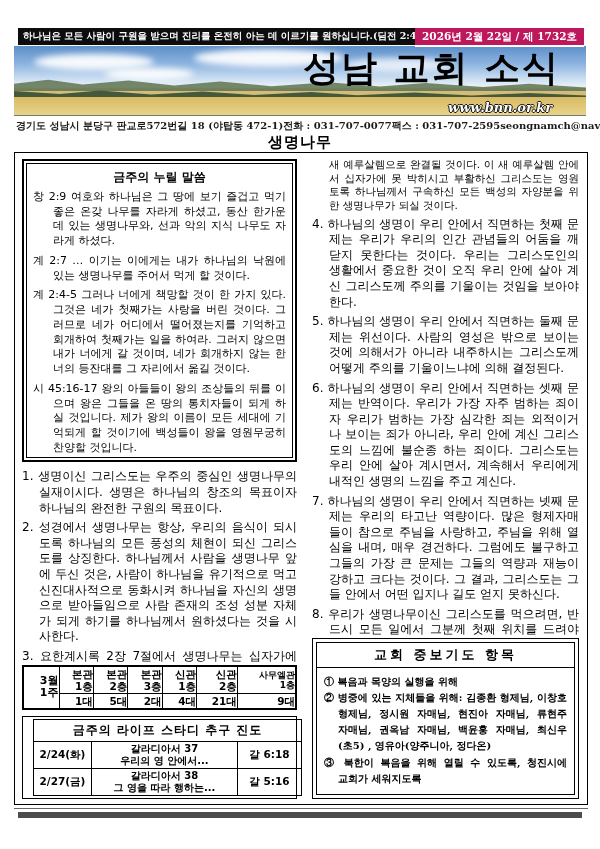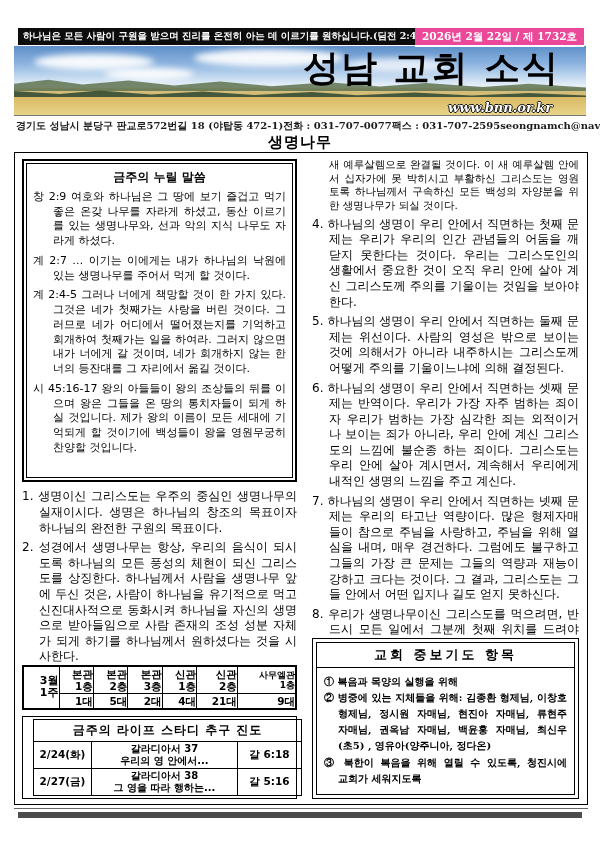--- a/index.html
+++ b/index.html
@@ -14,21 +14,21 @@
   
   .verse-bar {
     position: absolute; left: 18px; top: 28px; width: 548px; height: 17px;
     background: #0d0d0d; color: #fff;
     display: flex; align-items: center; padding: 0 5px;
     font-family: "DejaVu Serif", serif; font-weight: bold; font-size: 9.5px;
     white-space: nowrap; overflow: hidden;
   }
   .issue-date {
     position: absolute; right: 16px; top: 28px; height: 19px;
-    background: #ec4899; color: #fff;
+    background: #be185d; color: #fff;
     border-bottom: 2px solid #fff;
     display: flex; align-items: center; padding: 0 7px;
     font-family: "DejaVu Serif", serif; font-weight: bold; font-size: 10.5px;
     white-space: nowrap; z-index: 3;
   }
 
   
   .banner {
     position: absolute; left: 14px; top: 46px; width: 572px; height: 70px;
     overflow: hidden; border-bottom: 1px solid #777;
@@ -95,21 +95,21 @@
     position: absolute; left: 14px; top: 152px; width: 574px; height: 653px;
     border: 1px solid #000; display: flex;
   }
   .col { display: flex; flex-direction: column; overflow: hidden; }
   .left-col  { width: 288px; padding: 6px 6px 5px 7px; border-right: 0; }
   .right-col { flex: 1; padding: 5px 8px 5px 9px; }
   .text-flow { flex: 1 1 auto; overflow: hidden; }
 
   
   .scripture-box { border: 2px solid #000; padding: 2px; margin-bottom: 7px; flex-shrink: 0; }
-  .scripture-inner { border: 1px solid #000; padding: 4px 6px 22px 6px; }
+  .scripture-inner { border: 1px solid #000; padding: 4px 6px 2px 6px; }
   .scripture-title { text-align: center; font-weight: bold; font-size: 12px; margin: 1px 0 4px 0; }
   .verse {
     font-size: 11px; line-height: 1.34; text-align: justify;
     padding-left: 20px; text-indent: -20px; word-break: break-all;
     margin-bottom: 5px;
   }
   .verse:last-child { margin-bottom: 0; }
   .verse .ref { font-weight: normal; }
 
   
@@ -191,21 +191,21 @@
 <div class="page-title">생명나무</div>
 
 <div class="body-box">
 
   <div class="col left-col">
     <div class="scripture-box">
       <div class="scripture-inner">
         <div class="scripture-title">금주의 누릴 말씀</div>
         <div class="verse">
           <span class="ref">창 2:9</span>
-          <span>여호와 하나님은 그 땅에 보기 즐겁고 먹기 좋은 온갖 나무를 자라게 하셨고, 동산 이르기를 있는 생명나무와, 선과 악의 지식 나무도 자라게 하셨다.</span>
+          <span>여호와 하나님은 그 땅에 보기 즐겁고 먹기 좋은 온갖 나무를 자라게 하셨고, 동산 한가운데 있는 생명나무와, 선과 악의 지식 나무도 자라게 하셨다.</span>
         </div>
         <div class="verse">
           <span class="ref">계 2:7</span>
           <span>… 이기는 이에게는 내가 하나님의 낙원에 있는 생명나무를 주어서 먹게 할 것이다.</span>
         </div>
         <div class="verse">
           <span class="ref">계 2:4-5</span>
           <span>그러나 너에게 책망할 것이 한 가지 있다. 그것은 네가 첫째가는 사랑을 버린 것이다. 그러므로 네가 어디에서 떨어졌는지를 기억하고 회개하여 첫째가는 일을 하여라. 그러지 않으면 내가 너에게 갈 것이며, 네가 회개하지 않는 한 너의 등잔대를 그 자리에서 옮길 것이다.</span>
         </div>
         <div class="verse">

